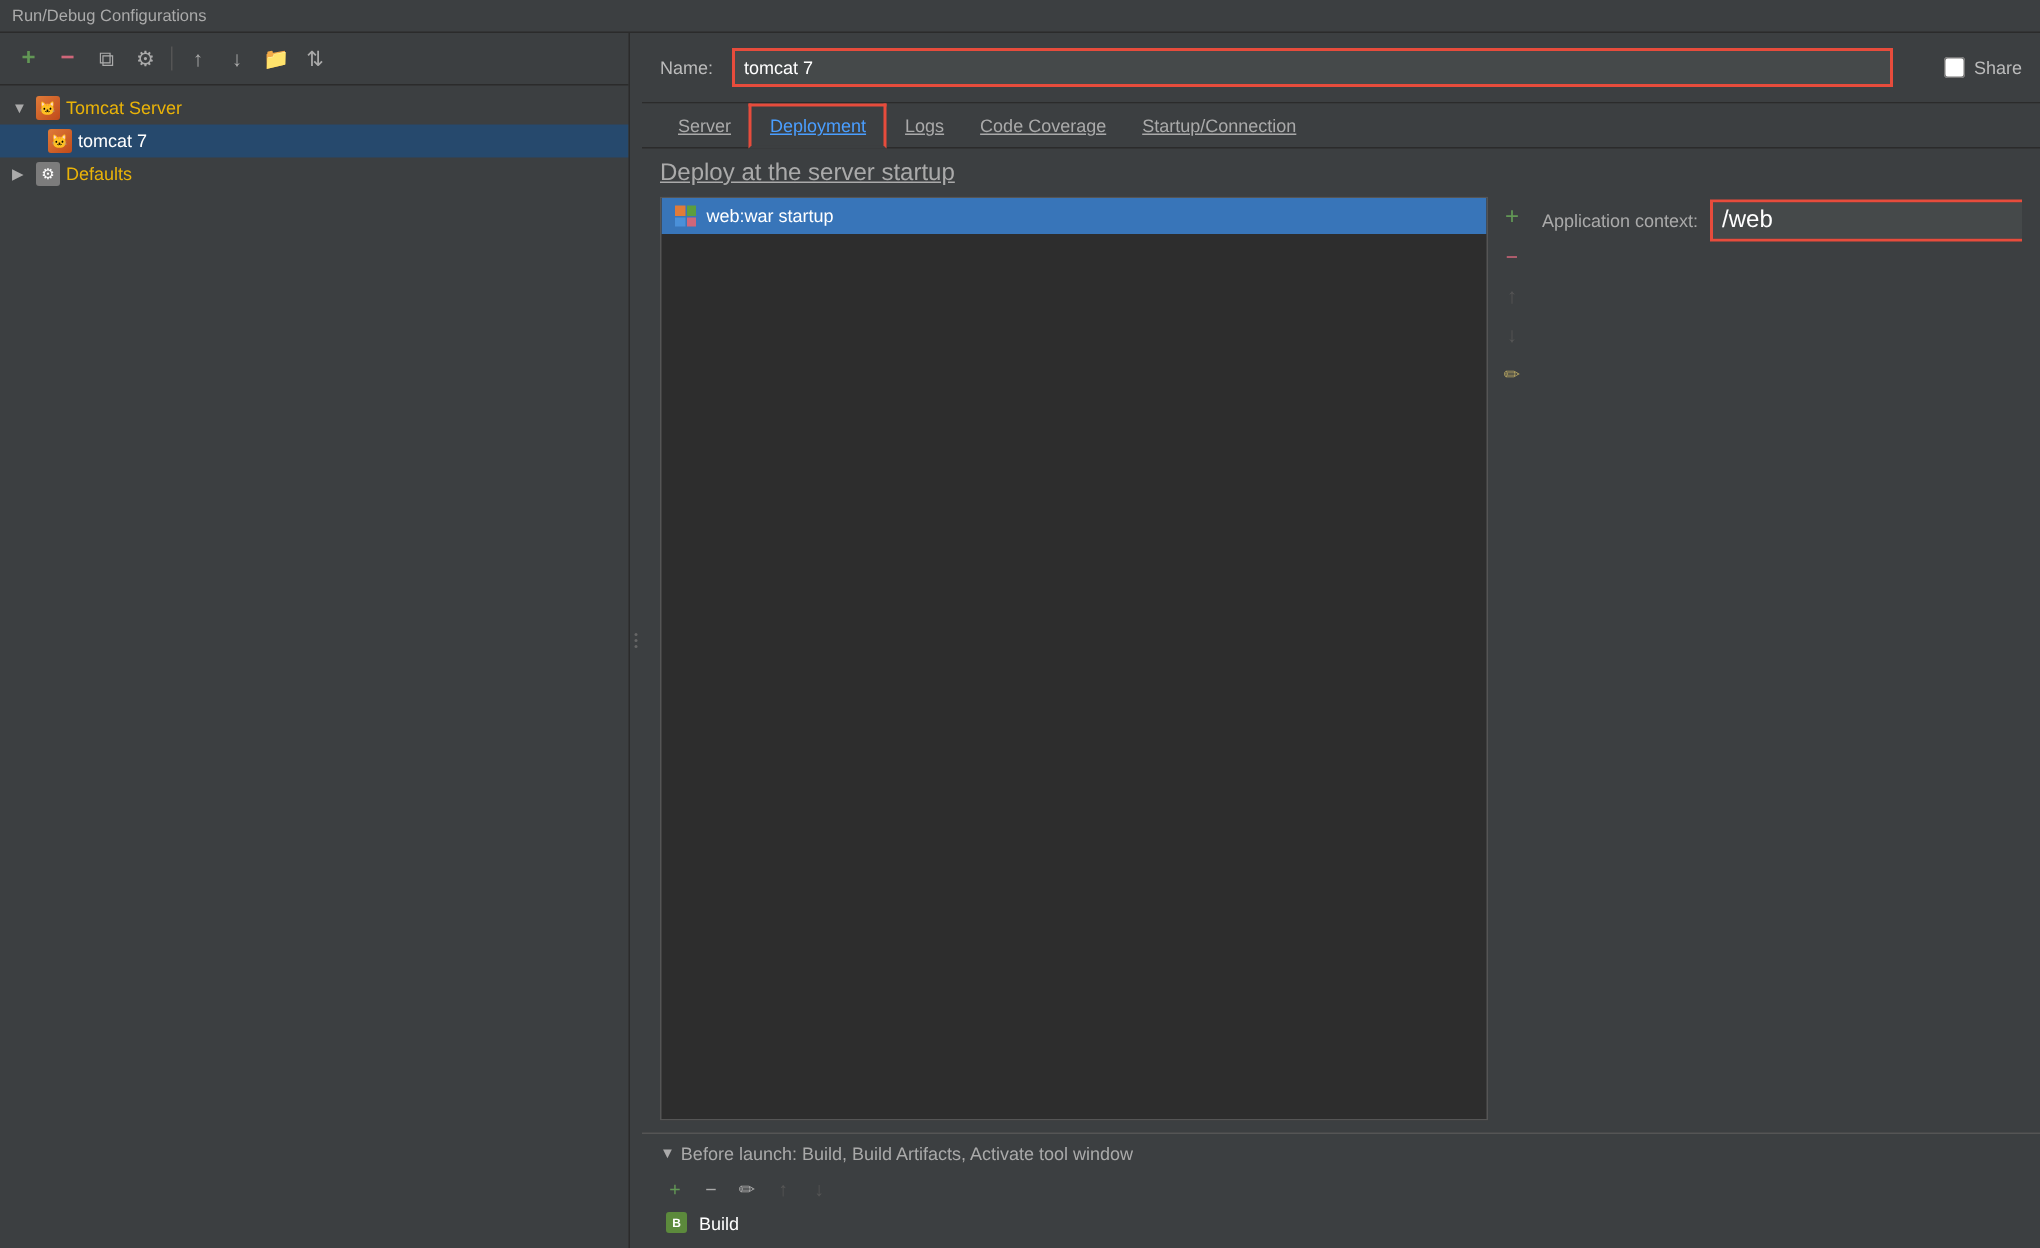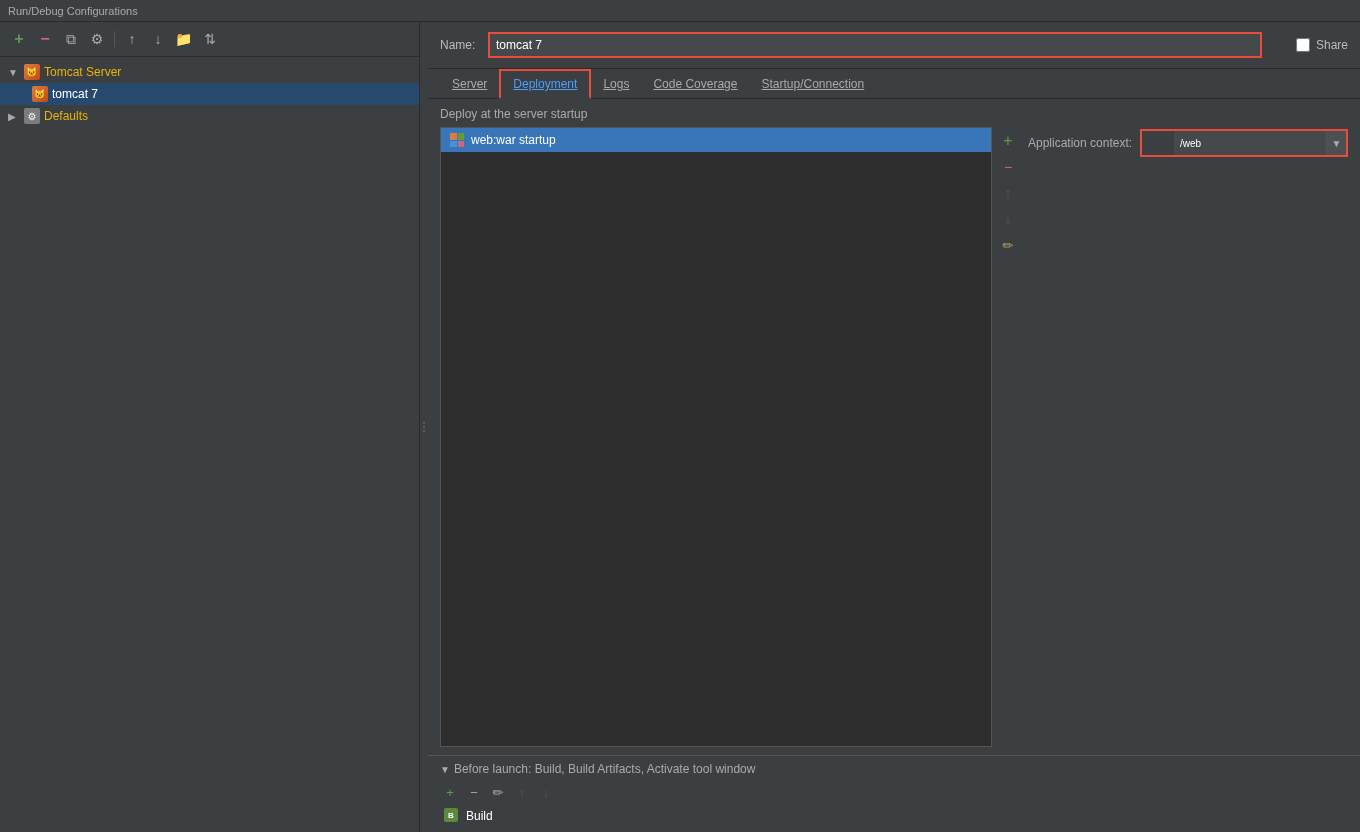--- a/index.html
+++ b/index.html
@@ -201,23 +201,24 @@
     }
     
     .deployment-content {
       flex: 1;
       display: flex;
       flex-direction: column;
       padding: 8px 12px;
       overflow: hidden;
     }
     .deploy-label {
-      font-size: 12px;
+      font-size: 16px;
       color: #aaaaaa;
       margin-bottom: 6px;
+      text-decoration: underline;
     }
     .deploy-main {
       display: flex;
       flex: 1;
       gap: 8px;
       overflow: hidden;
     }
     .artifact-list-container {
       flex: 1;
       display: flex;
@@ -308,25 +309,24 @@
     .app-context-input-wrap {
       display: flex;
       flex: 1;
       border: 2px solid #e74c3c;
     }
     .app-context-input {
       flex: 1;
       background: #45494a;
       border: none;
       color: #ffffff;
-      font-size: 10px;
+      font-size: 16px;
       padding: 3px 6px;
       outline: none;
       height: 24px;
-      margin-left: 32px;
     }
     .app-context-dropdown {
       width: 20px;
       background: #4c5052;
       border: none;
       border-left: 1px solid #555;
       cursor: pointer;
       display: flex;
       align-items: center;
       justify-content: center;

